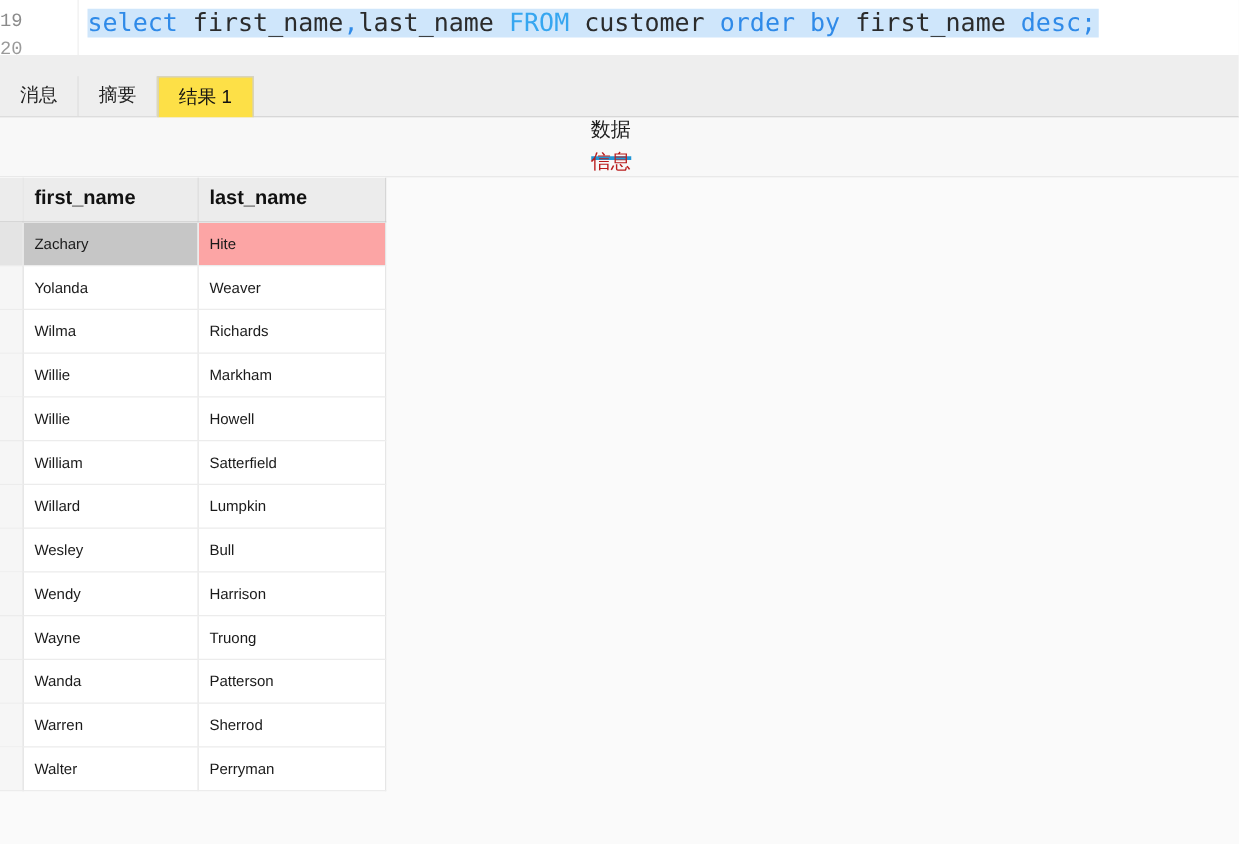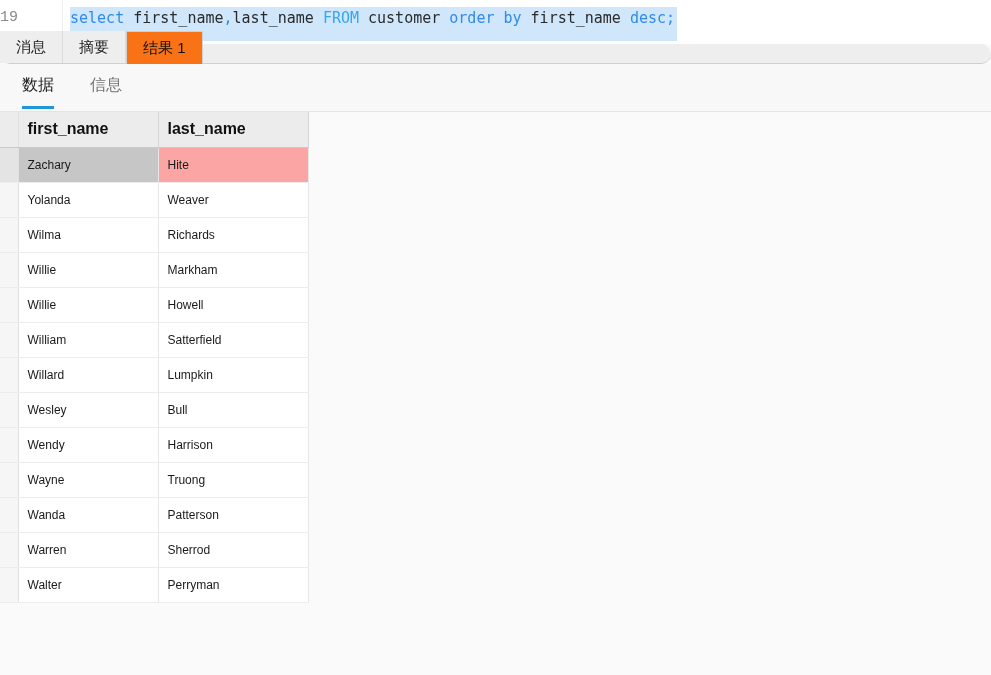--- a/index.html
+++ b/index.html
@@ -42,83 +42,83 @@
     line-height: 22px;
   }
   .ln-18 { top: -15px; }
   .ln-19 { top: 7px; color: #8b8b8b; }
   .ln-20 { top: 29px; }
 
   .code-line {
     position: absolute;
     left: 70px;
     top: 7px;
-    height: 34px;
+    height: 23px;
     line-height: 23px;
     white-space: pre;
     font-family: "DejaVu Sans Mono", monospace;
-    font-size: 15px;
+    font-size: 20px;
     background: #cfe6fb;
     padding-right: 2px;
   }
   .kw      { color: #2f8ae8; }
   .kw2     { color: #36a6f0; }
   .ident   { color: #2b2b2b; }
   .punct   { color: #2f8ae8; }
 
   
   .tabbar {
     position: relative;
-    height: 20px;
+    height: 50px;
     background: #eeeeee;
     border-bottom: 1px solid #d0d0d0;
     display: flex;
     align-items: flex-end;
     padding-left: 0;
     box-sizing: border-box;
-    border-radius: 13px;
   }
   .tab {
     height: 32px;
     line-height: 32px;
     padding: 0 16px;
     font-size: 15px;
     color: #222;
     background: #eeeeee;
     border-right: 1px solid #dcdcdc;
     box-sizing: border-box;
     cursor: default;
     white-space: nowrap;
   }
   .tab.active {
-    background: #f97316;
+    background: #fde047;
     border-left: 1px solid #d0d0d0;
     border-right: 1px solid #d0d0d0;
     border-top: 1px solid #d0d0d0;
     height: 33px;
     line-height: 32px;
     margin-bottom: -1px;
     color: #111;
   }
 
   
   .subtabbar {
     position: relative;
     height: 48px;
     background: #f8f8f8;
     border-bottom: 1px solid #e4e4e4;
     display: flex;
     align-items: center;
     padding-left: 22px;
     box-sizing: border-box;
+    flex-direction: column;
   }
   .subtab {
     position: relative;
     font-size: 16px;
-    color: #737373;
+    color: #b91c1c;
     margin-right: 36px;
     padding-bottom: 4px;
     cursor: default;
     white-space: nowrap;
   }
   .subtab.active { color: #1c1c1c; }
   .subtab.active::after {
     content: "";
     position: absolute;
     left: 0;

